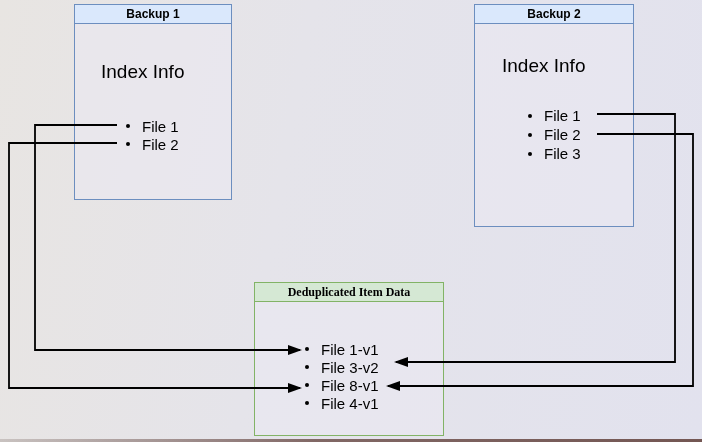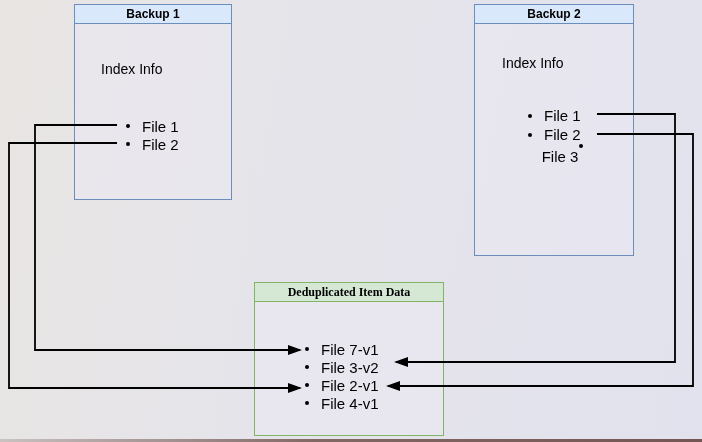--- a/index.html
+++ b/index.html
@@ -27,21 +27,21 @@
     line-height: 19px;
     text-align: center;
     font-size: 12px;
     font-weight: bold;
     color: #000;
   }
   .blue  .box-header { background: #dae8fc; border-bottom: 1.5px solid #6c8ebf; }
   .green .box-header { background: #d5e8d4; border-bottom: 1.5px solid #82b366; font-family: Liberation Serif, serif; }
   .index-label {
     position: absolute;
-    font-size: 14px;
+    font-size: 19px;
     color: #000;
     white-space: nowrap;
   }
   .file-list { position: absolute; left: 0; right: 0; }
   .file-row {
     display: flex;
     align-items: center;
     height: 18px;
   }
   .file-row .bullet {
@@ -86,53 +86,53 @@
         <span class="bullet"></span>
         <span class="file-label">File 1</span>
       </div>
       <div class="file-row">
         <span class="bullet"></span>
         <span class="file-label">File 2</span>
       </div>
     </div>
   </div>
 
-  <div class="box blue" style="left:474px; top:4px; width:160px; height:252px;">
+  <div class="box blue" style="left:474px; top:4px; width:160px; height:223px;">
     <div class="box-header">Backup 2</div>
     <div class="index-label" style="left:27px; top:50px;">Index Info</div>
     <div class="file-list" style="top:101px;">
       <div class="file-row" style="height:19px;">
         <span class="bullet" style="margin-left:53px;"></span>
         <span class="file-label">File 1</span>
       </div>
       <div class="file-row" style="height:19px;">
         <span class="bullet" style="margin-left:53px;"></span>
         <span class="file-label">File 2</span>
       </div>
-      <div class="file-row" style="height:19px;flex-direction:column;">
+      <div class="file-row" style="height:19px;">
         <span class="bullet" style="margin-left:53px;"></span>
         <span class="file-label">File 3</span>
       </div>
     </div>
   </div>
 
   <div class="box green" style="left:254px; top:282px; width:190px; height:154px;">
     <div class="box-header">Deduplicated Item Data</div>
     <div class="file-list" style="top:57px;">
       <div class="file-row">
         <span class="bullet" style="margin-left:50px;"></span>
-        <span class="file-label">File 7-v1</span>
+        <span class="file-label">File 1-v1</span>
       </div>
       <div class="file-row">
         <span class="bullet" style="margin-left:50px;"></span>
         <span class="file-label">File 3-v2</span>
       </div>
       <div class="file-row">
         <span class="bullet" style="margin-left:50px;"></span>
-        <span class="file-label">File 2-v1</span>
+        <span class="file-label">File 8-v1</span>
       </div>
       <div class="file-row">
         <span class="bullet" style="margin-left:50px;"></span>
         <span class="file-label">File 4-v1</span>
       </div>
     </div>
   </div>
 
   <svg id="connector-svg" viewBox="0 0 702 442" xmlns="http://www.w3.org/2000/svg">
     <defs>

